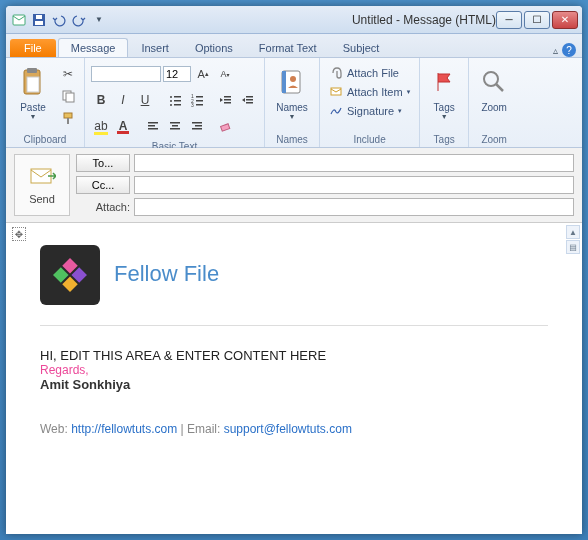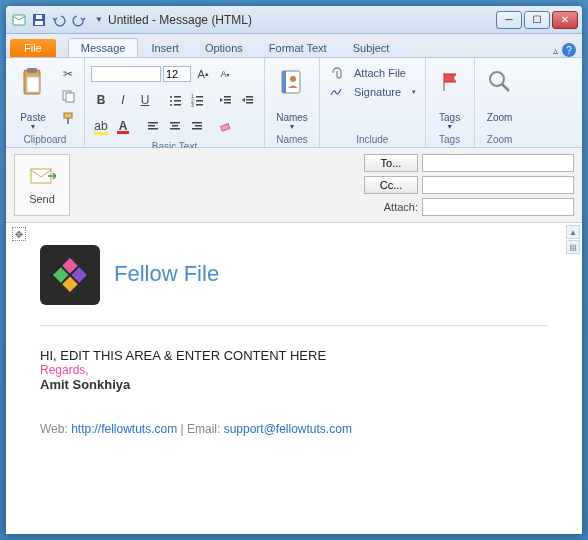--- a/index.html
+++ b/index.html
@@ -1,45 +1,45 @@
 <!DOCTYPE html>
 <html><head>
 <meta charset="utf-8">
 <style>
 * { margin: 0; padding: 0; box-sizing: border-box; font-family: "Segoe UI", Tahoma, sans-serif; }
 body { background: linear-gradient(to bottom, #4a8ec7, #3d7fb8); width: 588px; height: 540px; overflow: hidden; padding: 6px; }
 .window { background: #fff; border-radius: 4px 4px 0 0; box-shadow: 0 0 8px rgba(0,0,0,0.4); height: 100%; display: flex; flex-direction: column; overflow: hidden; }
 .titlebar { background: linear-gradient(to bottom, #e4ecf7, #cfdef0); height: 28px; display: flex; align-items: center; padding: 0 4px; border-bottom: 1px solid #a0b8d8; }
 .qat { display: flex; gap: 2px; align-items: center; }
 .qat-icon { width: 18px; height: 18px; display: flex; align-items: center; justify-content: center; }
-.title-text { flex: 1; text-align: left; font-size: 12px; color: #333; }
+.title-text { flex: 1; text-align: right; font-size: 12px; color: #333; }
 .win-controls { display: flex; gap: 2px; }
 .win-btn { width: 26px; height: 18px; border: 1px solid #5a7ca8; border-radius: 3px; display: flex; align-items: center; justify-content: center; font-size: 10px; background: linear-gradient(#f0f6fc,#d6e4f2); cursor: pointer; }
 .win-btn.close { background: linear-gradient(#e68a8a,#c94545); color: #fff; border-color: #8a3030; }
 .ribbon-tabs { background: linear-gradient(#e8eef7,#dee7f2); height: 24px; display: flex; align-items: flex-end; border-bottom: 1px solid #b8c8de; padding-left: 4px; position: relative; }
-.file-tab { background: linear-gradient(#ff9a2e,#f57c00); color: #fff; padding: 3px 14px; font-size: 11px; border-radius: 3px 3px 0 0; margin-right: 12px; cursor: pointer; }
+.file-tab { background: linear-gradient(#ff9a2e,#f57c00); color: #fff; padding: 3px 14px; font-size: 11px; border-radius: 3px 3px 0 0; margin-right: 2px; cursor: pointer; }
 .rtab { padding: 3px 12px; font-size: 11px; color: #3c547a; cursor: pointer; border: 1px solid transparent; border-bottom: none; }
 .rtab.active { background: #f5f8fc; border-color: #b8c8de; border-radius: 3px 3px 0 0; }
 .help-area { margin-left: auto; display: flex; gap: 4px; padding-right: 6px; align-items: center; }
 .ribbon-body { background: linear-gradient(#f5f8fc,#e8eff8); height: 90px; display: flex; border-bottom: 1px solid #b8c8de; }
 .rgroup { border-right: 1px solid #cad8ea; padding: 2px 6px 0 6px; display: flex; flex-direction: column; }
 .rgroup-content { flex: 1; display: flex; align-items: flex-start; gap: 4px; padding-top: 4px; }
 .rgroup-label { font-size: 10px; color: #5a6f8e; text-align: center; padding: 2px 0; }
 .big-btn { display: flex; flex-direction: column; align-items: center; width: 42px; cursor: pointer; padding: 2px; }
 .big-btn .ico { width: 32px; height: 32px; display: flex; align-items: center; justify-content: center; }
-.big-btn .lbl { font-size: 10px; color: #3c547a; margin-top: 14px; }
+.big-btn .lbl { font-size: 10px; color: #3c547a; margin-top: 4px; }
 .col { display: flex; flex-direction: column; gap: 2px; }
 .small-btn { width: 20px; height: 20px; display: flex; align-items: center; justify-content: center; border: 1px solid transparent; cursor: pointer; font-size: 12px; color: #444; }
 .font-row { display: flex; gap: 2px; align-items: center; margin-bottom: 3px; }
 .font-sel { border: 1px solid #abc; font-size: 11px; padding: 1px 2px; background: #fff; }
 .include-list { display: flex; flex-direction: column; gap: 1px; }
-.include-item { display: flex; align-items: center; gap: 11px; font-size: 11px; color: #3c547a; cursor: pointer; padding: 1px 3px; white-space: nowrap; }
+.include-item { display: flex; align-items: center; gap: 4px; font-size: 11px; color: #3c547a; cursor: pointer; padding: 1px 3px; white-space: nowrap; }
 .compose-header { background: #f2f2f2; padding: 6px 8px; display: flex; gap: 6px; border-bottom: 1px solid #ccc; }
 .send-area { border: 1px solid #c8c8c8; background: #fafafa; width: 56px; display: flex; flex-direction: column; align-items: center; justify-content: center; padding: 6px 2px; cursor: pointer; }
-.fields { flex: 1; display: flex; flex-direction: column; gap: 4px; align-items: flex-end; }
+.fields { flex: 1; display: flex; flex-direction: column; gap: 4px; }
 .field-row { display: flex; gap: 4px; align-items: center; }
 .fld-btn { width: 54px; font-size: 11px; padding: 2px; background: linear-gradient(#fdfdfd,#e8e8e8); border: 1px solid #b5b5b5; cursor: pointer; text-align: center; }
 .fld-lbl { width: 54px; font-size: 11px; text-align: right; color: #444; }
 .fld-input { flex: 1; border: 1px solid #b5b5b5; padding: 2px 4px; font-size: 11px; background: #fff; }
 .body-area { flex: 1; background: #fff; padding: 22px 34px; position: relative; overflow: hidden; font-size: 13px; color: #555; }
 .logo-row { display: flex; gap: 14px; align-items: center; margin-bottom: 20px; }
 .logo-img { width: 60px; height: 60px; background: #2a2a2a; border-radius: 6px; display: flex; align-items: center; justify-content: center; transform: rotate(0deg); overflow: hidden; }
 .brand { font-size: 22px; color: #4a8cca; margin-bottom: 2px; }
 .tagline { font-size: 12px; color: #888; }
 hr.sep { border: none; border-top: 1px solid #ddd; margin: 10px 0 22px 0; }
@@ -256,20 +256,30 @@
             <span>
               <svg width="14" height="14">
                   <path d="M4 8 Q4 3 8 3 Q12 3 12 8 L12 11 Q12 13 10 13 Q8 13 8 11 L8 6" stroke="#888" fill="none" stroke-width="1.3"></path>
                 </svg>
             </span>
             <span>Attach File</span>
           </div>
           <div class="include-item">
             <span>
               <svg width="14" height="14">
+                  <rect x="2" y="4" width="10" height="7" fill="#fff" stroke="#d0a030"></rect>
+                  <path d="M2 5 L7 8 L12 5" stroke="#d0a030" fill="none"></path>
+                </svg>
+            </span>
+            <span>Attach Item</span>
+            <span style="font-size:7px;">▾</span>
+          </div>
+          <div class="include-item">
+            <span>
+              <svg width="14" height="14">
                   <path d="M2 11 Q5 4 7 9 Q9 12 12 5" stroke="#3a5fa8" fill="none" stroke-width="1.2"></path>
                 </svg>
             </span>
             <span>Signature</span>
             <span style="font-size:7px;">▾</span>
           </div>
         </div>
       </div>
       <div class="rgroup-label">Include</div>
     </div>

